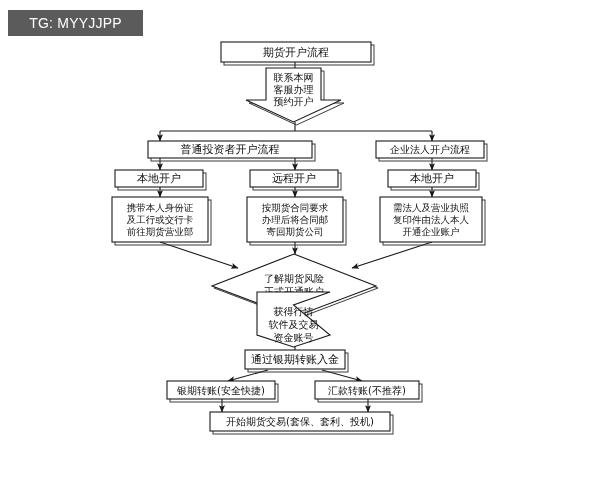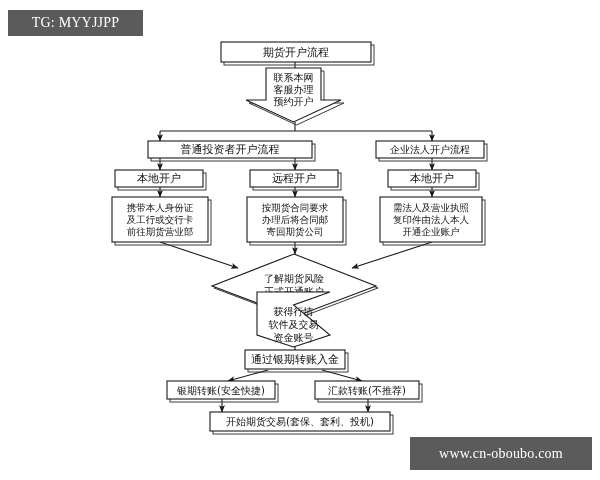--- a/index.html
+++ b/index.html
@@ -43,21 +43,21 @@
   }
   .edge {
     stroke: #1a1a1a;
     stroke-width: 1.1;
     fill: none;
   }
   .watermark {
     position: absolute;
     background: #5b5b5b;
     color: #ffffff;
-    font-family: Liberation Serif, serif;
+    font-family: Liberation Sans, sans-serif;
     display: flex;
     align-items: center;
     justify-content: center;
     letter-spacing: 0.2px;
   }
   #tg-badge {
     left: 8px;
     top: 10px;
     width: 135px;
     height: 26px;
@@ -223,15 +223,14 @@
     </g>
 
     <g>
       <rect class="box-shadow" x="213" y="415" width="180" height="19"></rect>
       <rect class="box-shape" x="210" y="412" width="180" height="19"></rect>
       <text class="node-text t10" x="300" y="422">开始期货交易(套保、套利、投机)</text>
     </g>
 
   </svg>
 
-  <div class="watermark" id="site-badge">www.cn-oboubo.com</div>
 
 </div>
 
 </body></html>

